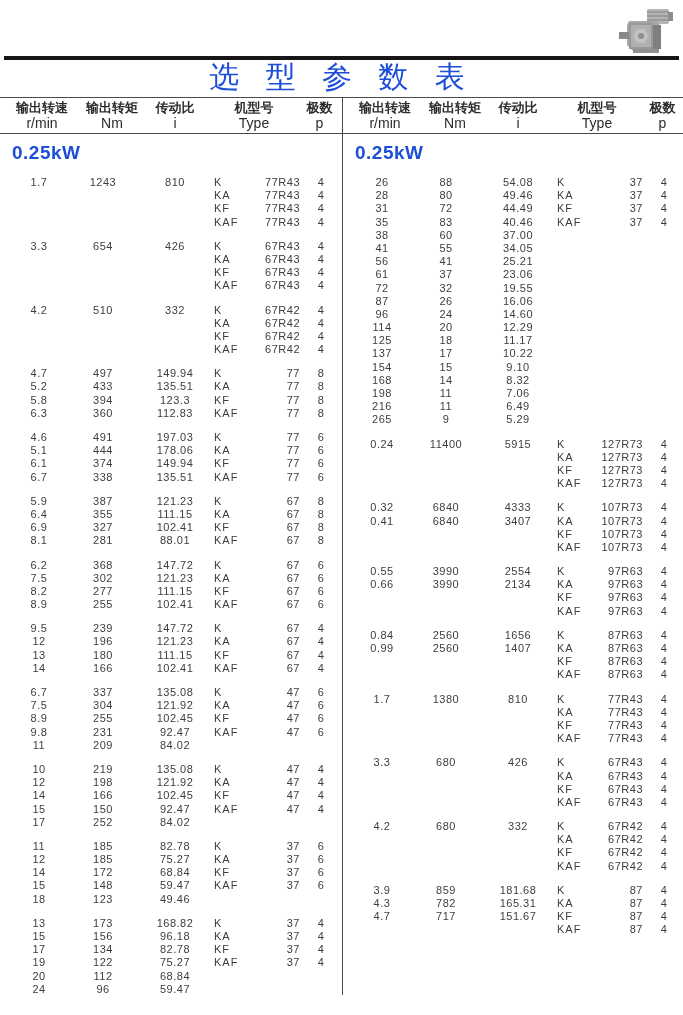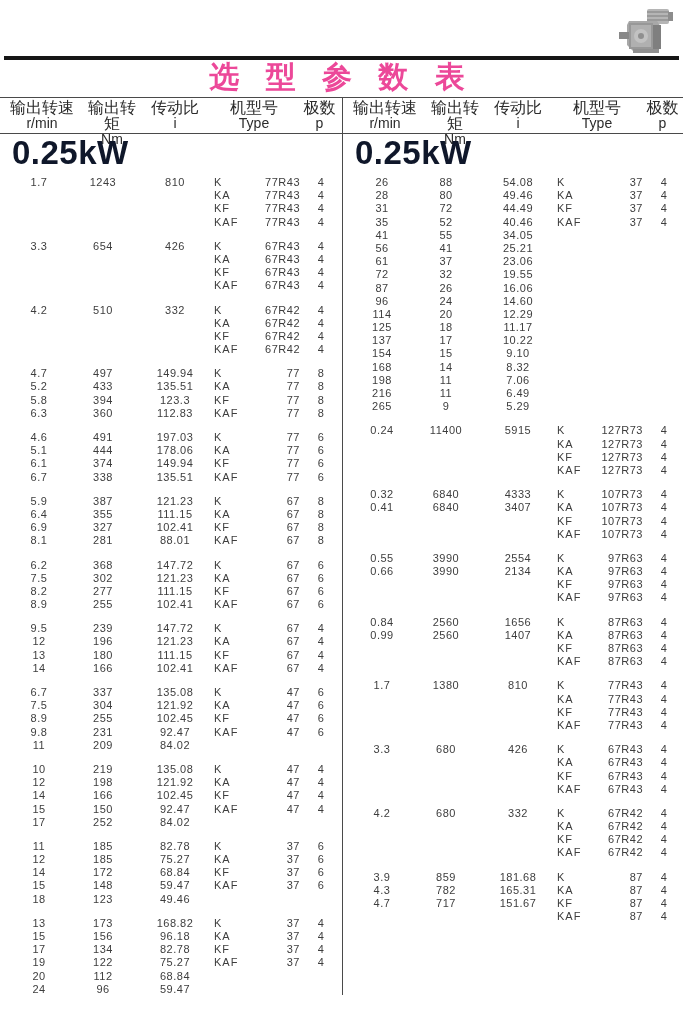--- a/index.html
+++ b/index.html
@@ -8,38 +8,38 @@
     background:#ffffff;color:#3d3d3d;
     font-family:"Liberation Sans", sans-serif;
   }
   .rule-thick{position:absolute;top:56px;left:4px;width:675px;height:4px;background:#161616;}
   .rule-thin{position:absolute;left:0;width:683px;height:1px;background:#4a4a4a;}
   .rule-a{top:97px;}
   .rule-b{top:133px;}
   .vdiv{position:absolute;top:97px;left:342px;width:1px;height:898px;background:#4a4a4a;}
   .title{
     position:absolute;top:60px;left:0;width:100%;text-align:center;
-    font-size:30px;font-weight:700;letter-spacing:9px;color:#ec4899;line-height:34px;
+    font-size:30px;font-weight:400;letter-spacing:9px;color:#1d4ed8;line-height:34px;
     white-space:nowrap;
   }
   .photo{position:absolute;top:5px;right:8px;}
   .hdr{
     position:absolute;top:100px;height:32px;width:341px;
     display:grid;grid-template-columns:84px 56px 70px 88px 43px;
   }
   .hdr-left{left:0;}
   .hdr-right{left:343px;}
   .hcell{text-align:center;color:#2b2b2b;}
-  .hzh{display:block;font-size:16px;line-height:16px;}
+  .hzh{display:block;font-size:13px;line-height:16px;font-weight:bold;}
   .hen{display:block;font-size:14px;line-height:14px;}
   .panel{position:absolute;top:137px;width:341px;}
   .panel-left{left:0;}
   .panel-right{left:343px;}
   .kw{
-    font-size:33px;font-weight:900;color:#0f172a;
+    font-size:19px;font-weight:900;color:#1d4ed8;
     margin:2px 0 9px 12px;line-height:28px;letter-spacing:0.5px;
   }
   .block{margin-bottom:11px;}
   .row{
     display:grid;grid-template-columns:62px 66px 78px 38px 50px 38px;
     padding-left:8px;height:13.2px;line-height:13.3px;font-size:11px;color:#3d3d3d;
     letter-spacing:0.5px;
   }
   .c{overflow:visible;white-space:nowrap;}
   .c.speed,.c.torque,.c.ratio,.c.poles{text-align:center;}
@@ -593,25 +593,33 @@
       <div class="row">
         <span class="c speed">31</span>
         <span class="c torque">72</span>
         <span class="c ratio">44.49</span>
         <span class="c prefix">KF</span>
         <span class="c model">37</span>
         <span class="c poles">4</span>
       </div>
       <div class="row">
         <span class="c speed">35</span>
-        <span class="c torque">52</span>
+        <span class="c torque">83</span>
         <span class="c ratio">40.46</span>
         <span class="c prefix">KAF</span>
         <span class="c model">37</span>
         <span class="c poles">4</span>
+      </div>
+      <div class="row">
+        <span class="c speed">38</span>
+        <span class="c torque">60</span>
+        <span class="c ratio">37.00</span>
+        <span class="c prefix"></span>
+        <span class="c model"></span>
+        <span class="c poles"></span>
       </div>
       <div class="row">
         <span class="c speed">41</span>
         <span class="c torque">55</span>
         <span class="c ratio">34.05</span>
         <span class="c prefix"></span>
         <span class="c model"></span>
         <span class="c poles"></span>
       </div>
       <div class="row">

